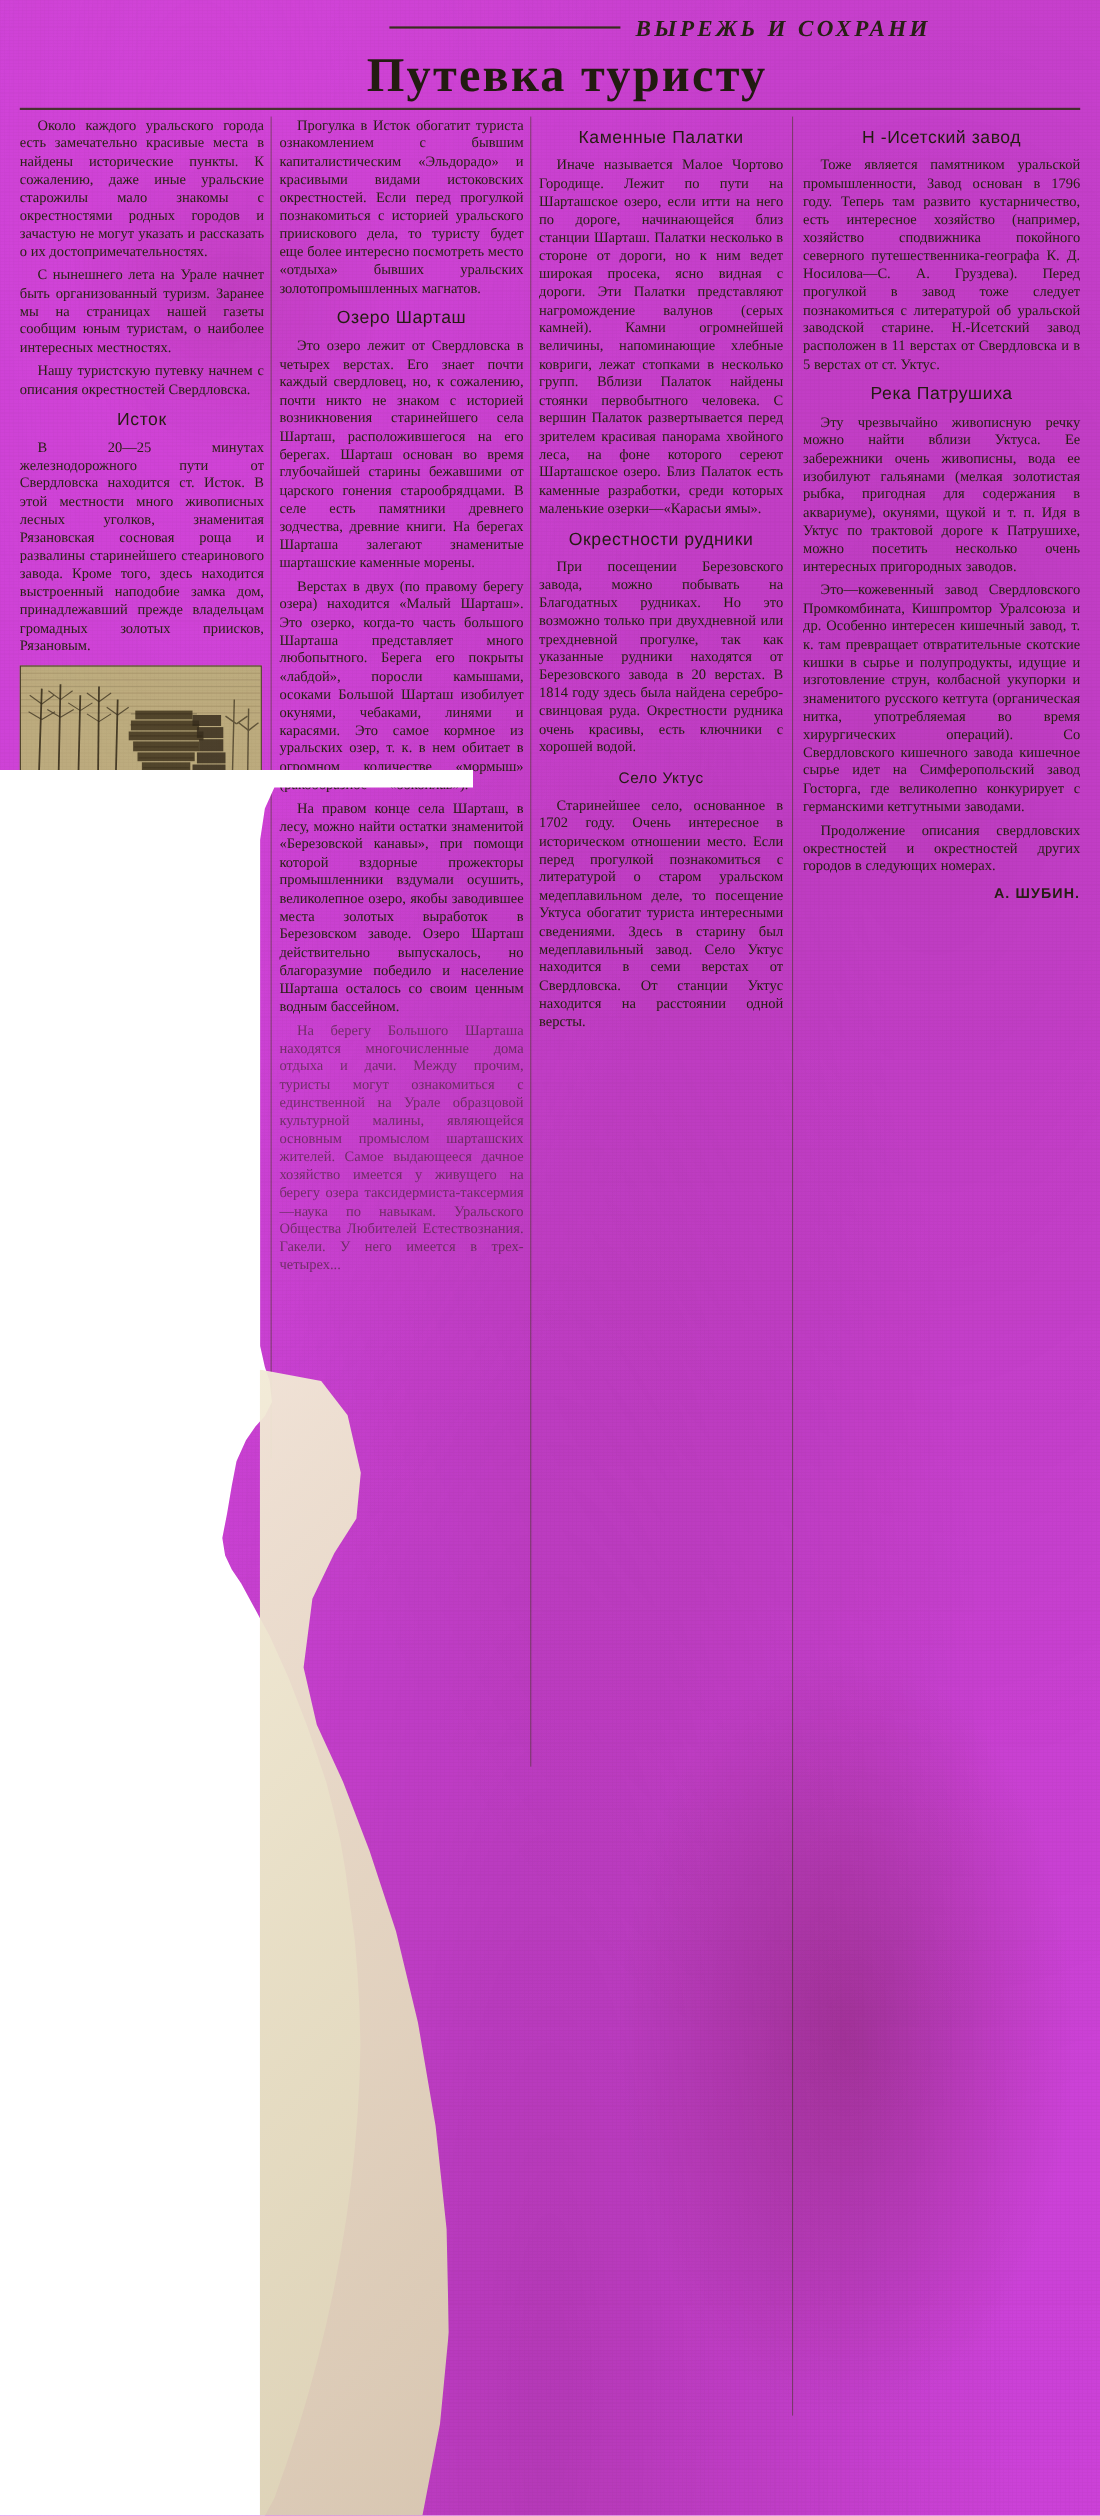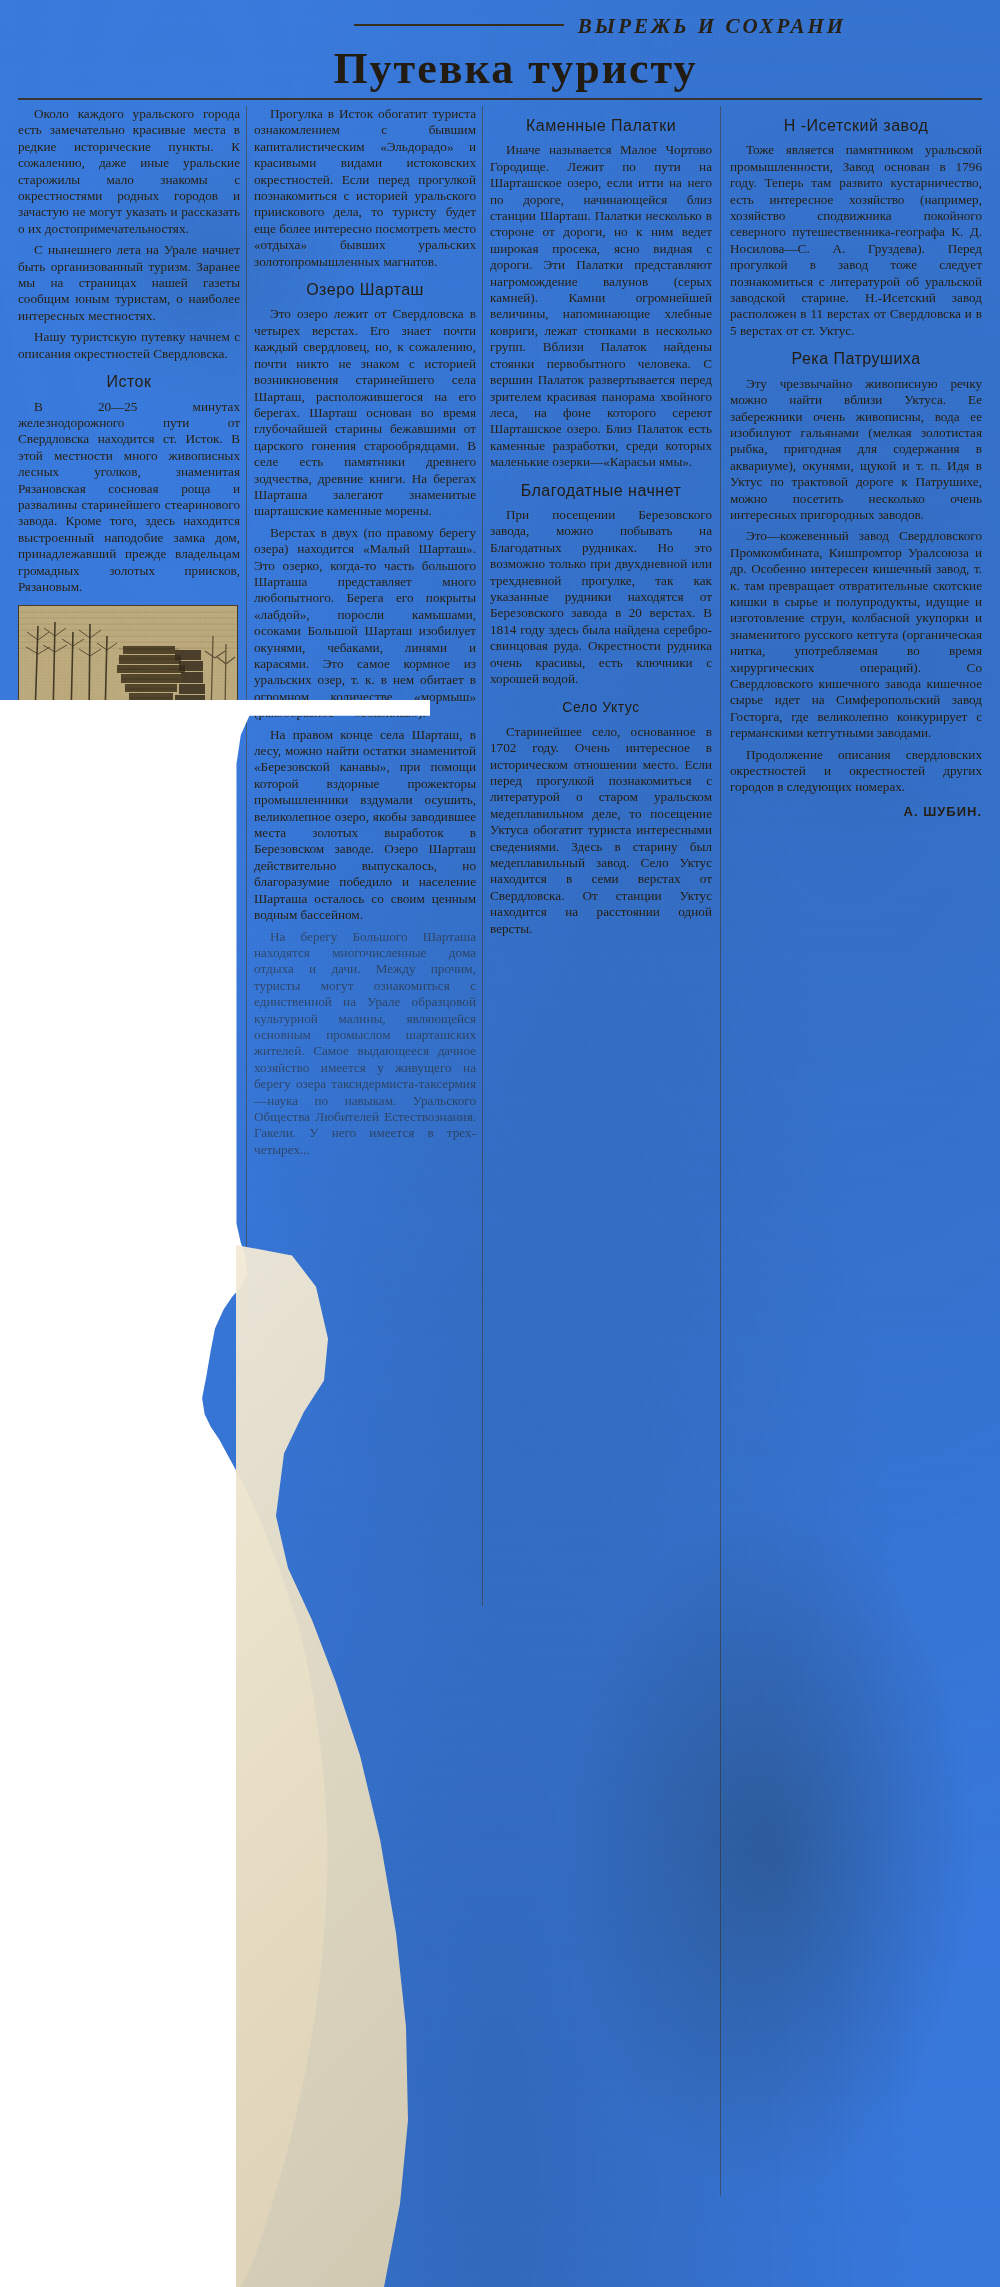--- a/index.html
+++ b/index.html
@@ -4,21 +4,21 @@
 <style>
   html, body {
     margin: 0;
     padding: 0;
     background: #ffffff;
   }
   .page {
     position: relative;
     width: 1000px;
     height: 2287px;
-    background: #3b82f6;
+    background: #d946ef;
     overflow: hidden;
     font-family: "Liberation Serif", serif;
     color: #2b2319;
   }
   
   .grain {
     position: absolute;
     inset: 0;
     pointer-events: none;
     background:
@@ -217,21 +217,21 @@
   </div>
   <div class="rule-main"></div>
 
   <div class="columns">
 
     <div class="vrule vr1"></div>
     <div class="vrule vr2"></div>
     <div class="vrule vr3"></div>
 
     <div class="col col1">
-      <p>Около каждого уральского города есть замечательно красивые места в редкие исторические пункты. К сожалению, даже иные уральские старожилы мало знакомы с окрестностями родных городов и зачастую не могут указать и рассказать о их достопримечательностях.</p>
+      <p>Около каждого уральского города есть замечательно красивые места в найдены исторические пункты. К сожалению, даже иные уральские старожилы мало знакомы с окрестностями родных городов и зачастую не могут указать и рассказать о их достопримечательностях.</p>
       <p>С нынешнего лета на Урале начнет быть организованный туризм. Заранее мы на страницах нашей газеты сообщим юным туристам, о наиболее интересных местностях.</p>
       <p>Нашу туристскую путевку начнем с описания окрестностей Свердловска.</p>
       <h2 class="sub">Исток</h2>
       <p>В 20—25 минутах железнодорожного пути от Свердловска находится ст. Исток. В этой местности много живописных лесных уголков, знаменитая Рязановская сосновая роща и развалины старинейшего стеаринового завода. Кроме того, здесь находится выстроенный наподобие замка дом, принадлежавший прежде владельцам громадных золотых приисков, Рязановым.</p>
 
       <div class="figure">
         <div class="engraving">
           <svg viewBox="0 0 218 128" width="218" height="128" preserveAspectRatio="none">
             <rect x="0" y="0" width="218" height="128" fill="#c6b68c"></rect>
 
@@ -330,21 +330,21 @@
       <h2 class="sub">Озеро Шарташ</h2>
       <p>Это озеро лежит от Свердловска в четырех верстах. Его знает почти каждый свердловец, но, к сожалению, почти никто не знаком с историей возникновения старинейшего села Шарташ, расположившегося на его берегах. Шарташ основан во время глубочайшей старины бежавшими от царского гонения старообрядцами. В селе есть памятники древнего зодчества, древние книги. На берегах Шарташа залегают знаменитые шарташские каменные морены.</p>
       <p>Верстах в двух (по правому берегу озера) находится «Малый Шарташ». Это озерко, когда-то часть большого Шарташа представляет много любопытного. Берега его покрыты «лабдой», поросли камышами, осоками Большой Шарташ изобилует окунями, чебаками, линями и карасями. Это самое кормное из уральских озер, т. к. в нем обитает в огромном количестве «мормыш» (ракообразное — «бокоплав»).</p>
       <p>На правом конце села Шарташ, в лесу, можно найти остатки знаменитой «Березовской канавы», при помощи которой вздорные прожекторы промышленники вздумали осушить, великолепное озеро, якобы заводившее места золотых выработок в Березовском заводе. Озеро Шарташ действительно выпускалось, но благоразумие победило и население Шарташа осталось со своим ценным водным бассейном.</p>
       <p class="fade-a">На берегу Большого Шарташа находятся многочисленные дома отдыха и дачи. Между прочим, туристы могут ознакомиться с единственной на Урале образцовой культурной малины, являющейся основным промыслом шарташских жителей. Самое выдающееся дачное хозяйство имеется у живущего на берегу озера таксидермиста-таксермия—наука по навыкам. Уральского Общества Любителей Естествознания. Гакели. У него имеется в трех-четырех...</p>
     </div>
 
     <div class="col col3">
       <h2 class="sub">Каменные Палатки</h2>
       <p>Иначе называется Малое Чортово Городище. Лежит по пути на Шарташское озеро, если итти на него по дороге, начинающейся близ станции Шарташ. Палатки несколько в стороне от дороги, но к ним ведет широкая просека, ясно видная с дороги. Эти Палатки представляют нагромождение валунов (серых камней). Камни огромнейшей величины, напоминающие хлебные ковриги, лежат стопками в несколько групп. Вблизи Палаток найдены стоянки первобытного человека. С вершин Палаток развертывается перед зрителем красивая панорама хвойного леса, на фоне которого сереют Шарташское озеро. Близ Палаток есть каменные разработки, среди которых маленькие озерки—«Карасьи ямы».</p>
-      <h2 class="sub">Благодатные начнет</h2>
+      <h2 class="sub">Окрестности рудники</h2>
       <p>При посещении Березовского завода, можно побывать на Благодатных рудниках. Но это возможно только при двухдневной или трехдневной прогулке, так как указанные рудники находятся от Березовского завода в 20 верстах. В 1814 году здесь была найдена серебро-свинцовая руда. Окрестности рудника очень красивы, есть ключники с хорошей водой.</p>
       <h2 class="sub lg">Село Уктус</h2>
       <p>Старинейшее село, основанное в 1702 году. Очень интересное в историческом отношении место. Если перед прогулкой познакомиться с литературой о старом уральском медеплавильном деле, то посещение Уктуса обогатит туриста интересными сведениями. Здесь в старину был медеплавильный завод. Село Уктус находится в семи верстах от Свердловска. От станции Уктус находится на расстоянии одной версты.</p>
     </div>
 
     <div class="col col4">
       <h2 class="sub">Н -Исетский завод</h2>
       <p>Тоже является памятником уральской промышленности, Завод основан в 1796 году. Теперь там развито кустарничество, есть интересное хозяйство (например, хозяйство сподвижника покойного северного путешественника-географа К. Д. Носилова—С. А. Груздева). Перед прогулкой в завод тоже следует познакомиться с литературой об уральской заводской старине. Н.-Исетский завод расположен в 11 верстах от Свердловска и в 5 верстах от ст. Уктус.</p>
       <h2 class="sub">Река Патрушиха</h2>
       <p>Эту чрезвычайно живописную речку можно найти вблизи Уктуса. Ее забережники очень живописны, вода ее изобилуют гальянами (мелкая золотистая рыбка, пригодная для содержания в аквариуме), окунями, щукой и т. п. Идя в Уктус по трактовой дороге к Патрушихе, можно посетить несколько очень интересных пригородных заводов.</p>

